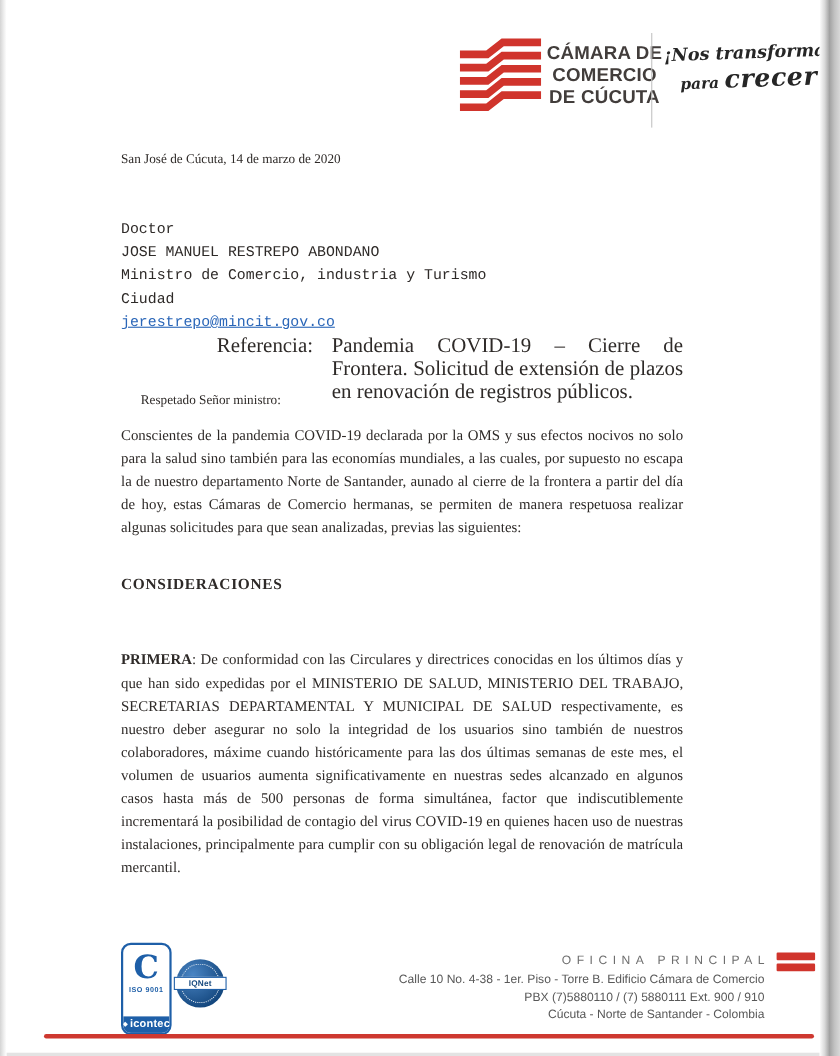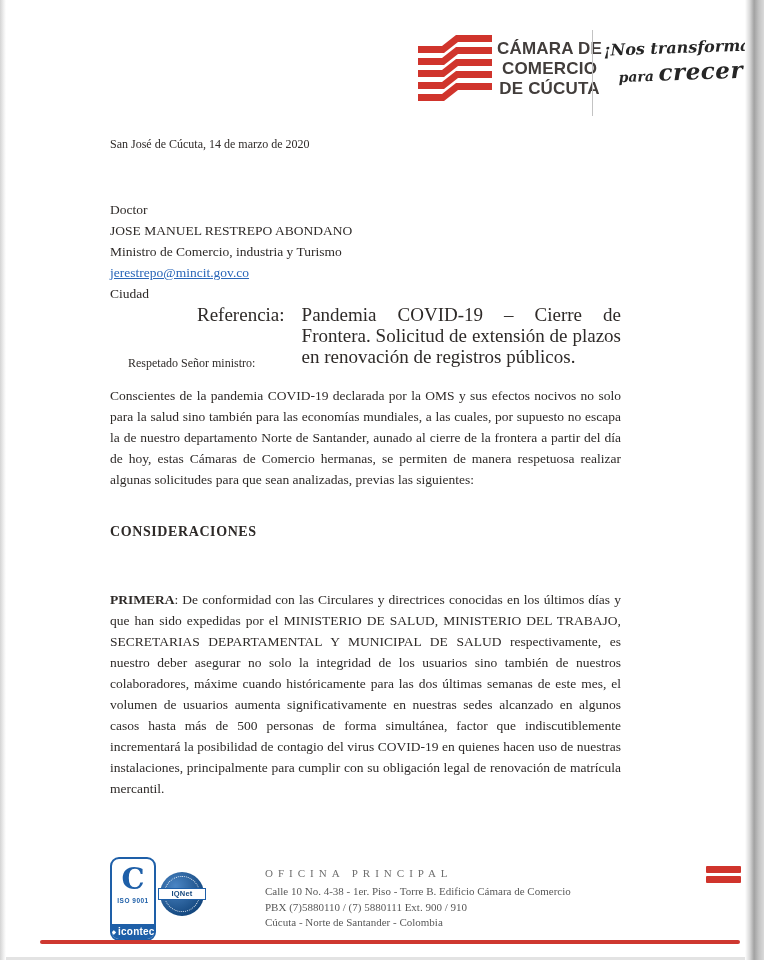--- a/index.html
+++ b/index.html
@@ -43,21 +43,21 @@
     font-family: "DejaVu Serif", serif;
   }
   .tagline-l1 { font-size: 16px; font-weight: 700; white-space: nowrap; }
   .tagline-l2 { font-size: 14px; font-weight: 700; padding-left: 14px; margin-top: 1px; white-space: nowrap; }
   .tagline-big { font-size: 23px; font-weight: 700; letter-spacing: 0.5px; }
   .tagline-excl { font-size: 19px; font-weight: 700; }
 
   
   .letter-date { position: absolute; left: 110px; top: 137px; font-size: 12px; }
 
-  .recipient { position: absolute; left: 110px; top: 199px; font-size: 13.5px; line-height: 21px; }
+  .recipient { position: absolute; left: 110px; top: 199px; font-size: 13.5px; line-height: 21px; font-family: Liberation Mono, monospace; }
   .recipient a { color: #2a66b8; text-decoration: underline; }
 
   .reference-row {
     position: absolute; left: 197px; top: 304px; width: 424px;
     display: flex; gap: 17px; font-size: 19px; line-height: 21px;
   }
   .ref-label { flex: 0 0 auto; }
   .ref-text { flex: 1 1 auto; text-align: justify; }
 
   .greeting { position: absolute; left: 110px; top: 356px; font-size: 12px; margin-left: 18px; }
@@ -105,22 +105,22 @@
     position: absolute; left: -2px; right: -2px; top: 16px; height: 12px;
     background: #fff; border: 1px solid #1e5fa8;
     display: flex; justify-content: center;
   }
   .iqnet-label {
     font-family: "Liberation Sans", sans-serif; font-size: 7.5px; font-weight: 700;
     color: #17497f; letter-spacing: 0.2px;
   }
 
   .office-block {
-    position: absolute; right: 69px; top: 863px; width: 430px; 
-    font-family: Liberation Serif, serif; color: #585858;
+    position: absolute; right: 69px; top: 863px; width: 430px; text-align: right;
+    font-family: Liberation Sans, sans-serif; color: #585858;
   }
   .office-heading {
     display: inline-block; font-size: 11px; letter-spacing: 5px; margin-right: -5px;
     color: #6e6e6e; font-weight: 400; margin-bottom: 5px; white-space: nowrap;
   }
   .address-line { font-size: 11px; line-height: 15.5px; white-space: nowrap; }
 
   .red-bars { position: absolute; left: 706px; top: 866px; z-index: 51; }
   .red-bar { width: 35px; height: 7px; background: #d0342c; border-radius: 1px; }
   .red-bar + .red-bar { margin-top: 3px; }
@@ -160,22 +160,22 @@
     </div>
   </header>
 
   <main>
     <p class="letter-date">San José de Cúcuta, 14 de marzo de 2020</p>
 
     <div class="recipient">
       <div>Doctor</div>
       <div>JOSE MANUEL RESTREPO ABONDANO</div>
       <div>Ministro de Comercio, industria y Turismo</div>
+      <div>Ciudad</div>
       <div><a>jerestrepo@mincit.gov.co</a></div>
-      <div>Ciudad</div>
     </div>
 
     <div class="reference-row">
       <span class="ref-label">Referencia:</span>
       <span class="ref-text">Pandemia COVID-19 – Cierre de Frontera. Solicitud de extensión de plazos en renovación de registros públicos.</span>
     </div>
 
     <p class="greeting">Respetado Señor ministro:</p>
 
     <p class="para para-intro">Conscientes de la pandemia COVID-19 declarada por la OMS y sus efectos nocivos no solo para la salud sino también para las economías mundiales, a las cuales, por supuesto no escapa la de nuestro departamento Norte de Santander, aunado al cierre de la frontera a partir del día de hoy, estas Cámaras de Comercio hermanas, se permiten de manera respetuosa realizar algunas solicitudes para que sean analizadas, previas las siguientes:</p>

